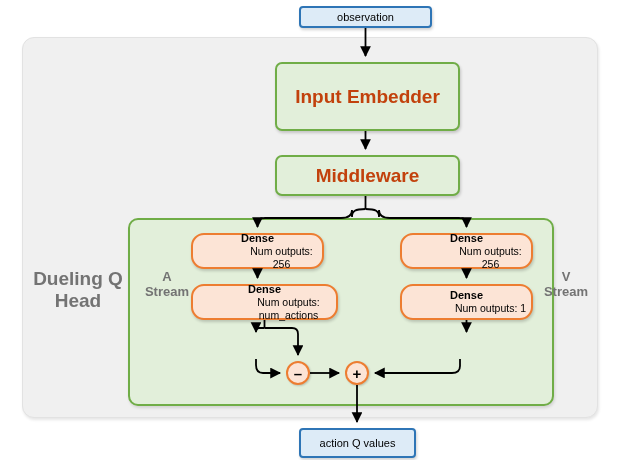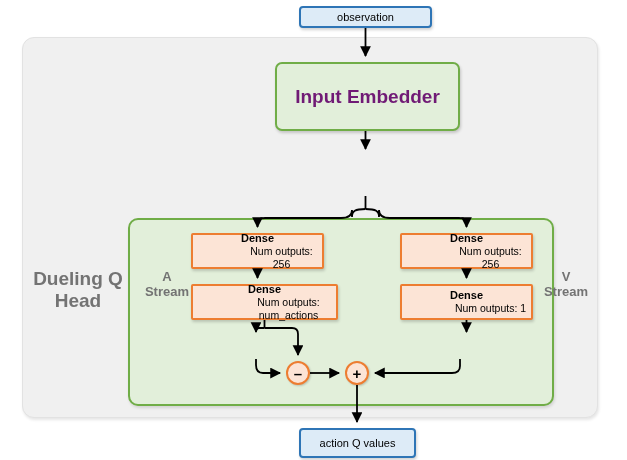--- a/index.html
+++ b/index.html
@@ -47,28 +47,28 @@
 
   
   .node {
     position: absolute;
     box-sizing: border-box;
     display: flex;
     flex-direction: column;
     align-items: center;
     justify-content: center;
     text-align: center;
-    border-radius: 2px;
+    border-radius: 13px;
     box-shadow: 1px 2px 3px rgba(0,0,0,0.18);
   }
   .node-green {
     background: #e2efda;
     border: 2px solid #70ad47;
     font-weight: bold;
-    color: #701a75;
+    color: #c2410c;
     font-size: 19px;
     border-radius: 7px;
   }
   .node-orange {
     background: #fce4d6;
     border: 2px solid #ed7d31;
     color: #000000;
   }
   .node-blue {
     background: #ddebf7;
@@ -222,20 +222,23 @@
   </svg>
 
   <div id="box-observation" class="node node-blue">
     <span>observation</span>
   </div>
 
   <div id="box-input-embedder" class="node node-green">
     <span>Input Embedder</span>
   </div>
 
+  <div id="box-middleware" class="node node-green">
+    <span>Middleware</span>
+  </div>
 
   <div id="box-a-dense1" class="node node-orange">
     <span class="node-title">Dense</span>
     <span class="node-sub">Num outputs: 256</span>
   </div>
 
   <div id="box-a-dense2" class="node node-orange">
     <span class="node-title">Dense</span>
     <span class="node-sub">Num outputs: num_actions</span>
   </div>

